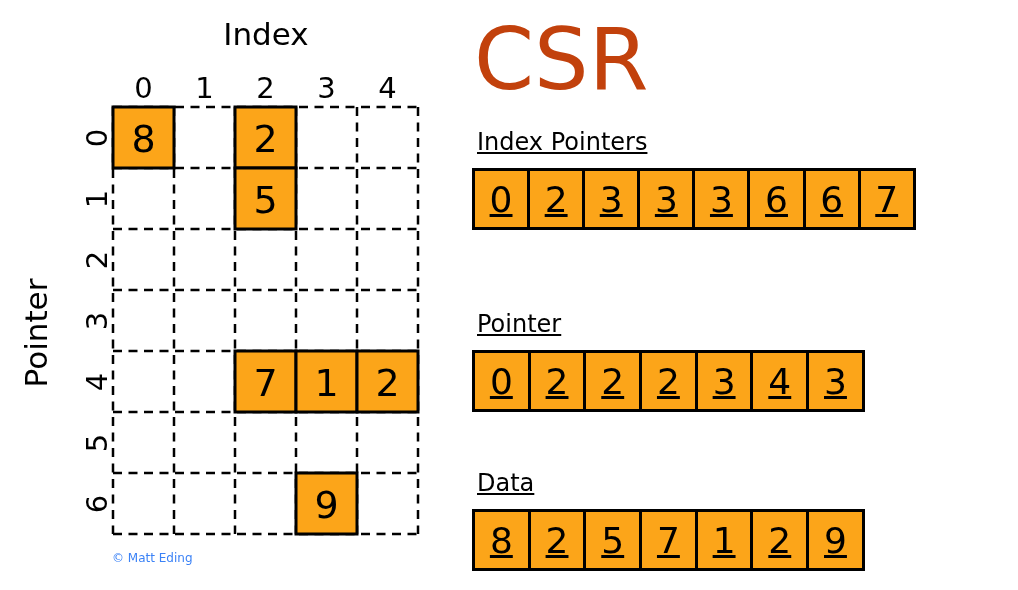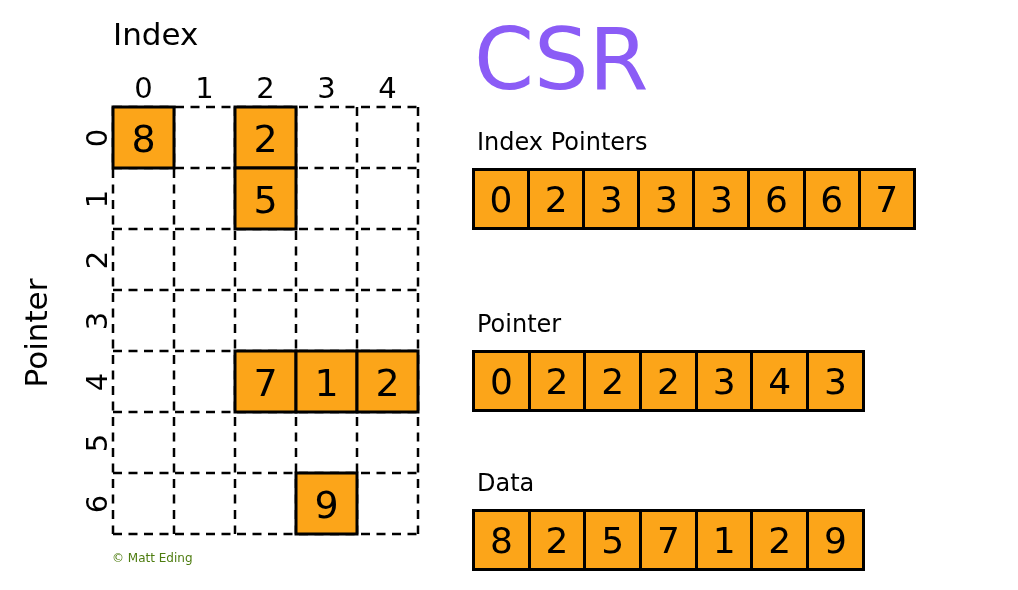--- a/index.html
+++ b/index.html
@@ -16,21 +16,21 @@
     color: #000000;
     overflow: hidden;
   }
 
   
   .x-axis-title {
     position: absolute;
     left: 113px;
     top: 16px;
     width: 306px;
-    text-align: left;
+    text-align: center;
     font-size: 31px;
     color: #000;
   }
   .col-labels {
     position: absolute;
     left: 113px;
     top: 71px;
     display: flex;
   }
   .col-labels span {
@@ -62,25 +62,26 @@
     overflow: visible;
   }
 
   
   .main-title {
     position: absolute;
     left: 474px;
     top: 16px;
     font-size: 86px;
     line-height: 1;
-    color: #8b5cf6;
+    color: #c2410c;
   }
   .array-group {
     position: absolute;
     left: 472px;
+    text-decoration: underline;
   }
   .array-label {
     font-size: 24px;
     margin: 0 0 0 5px;
     color: #000;
   }
   .array-row {
     display: flex;
     margin-top: 12px;
   }
@@ -100,21 +101,21 @@
 
   #group-index-pointers { top: 128px; }
   #group-indices        { top: 310px; }
   #group-data           { top: 432px; margin-top: 37px; }
 
   .credit {
     position: absolute;
     left: 112px;
     top: 551px;
     font-size: 12px;
-    color: #4d7c0f;
+    color: #3b82f6;
   }
 </style>
 </head>
 <body>
 
 <div id="app">
 
   <div class="x-axis-title">Index</div>
 
   <div class="col-labels">

